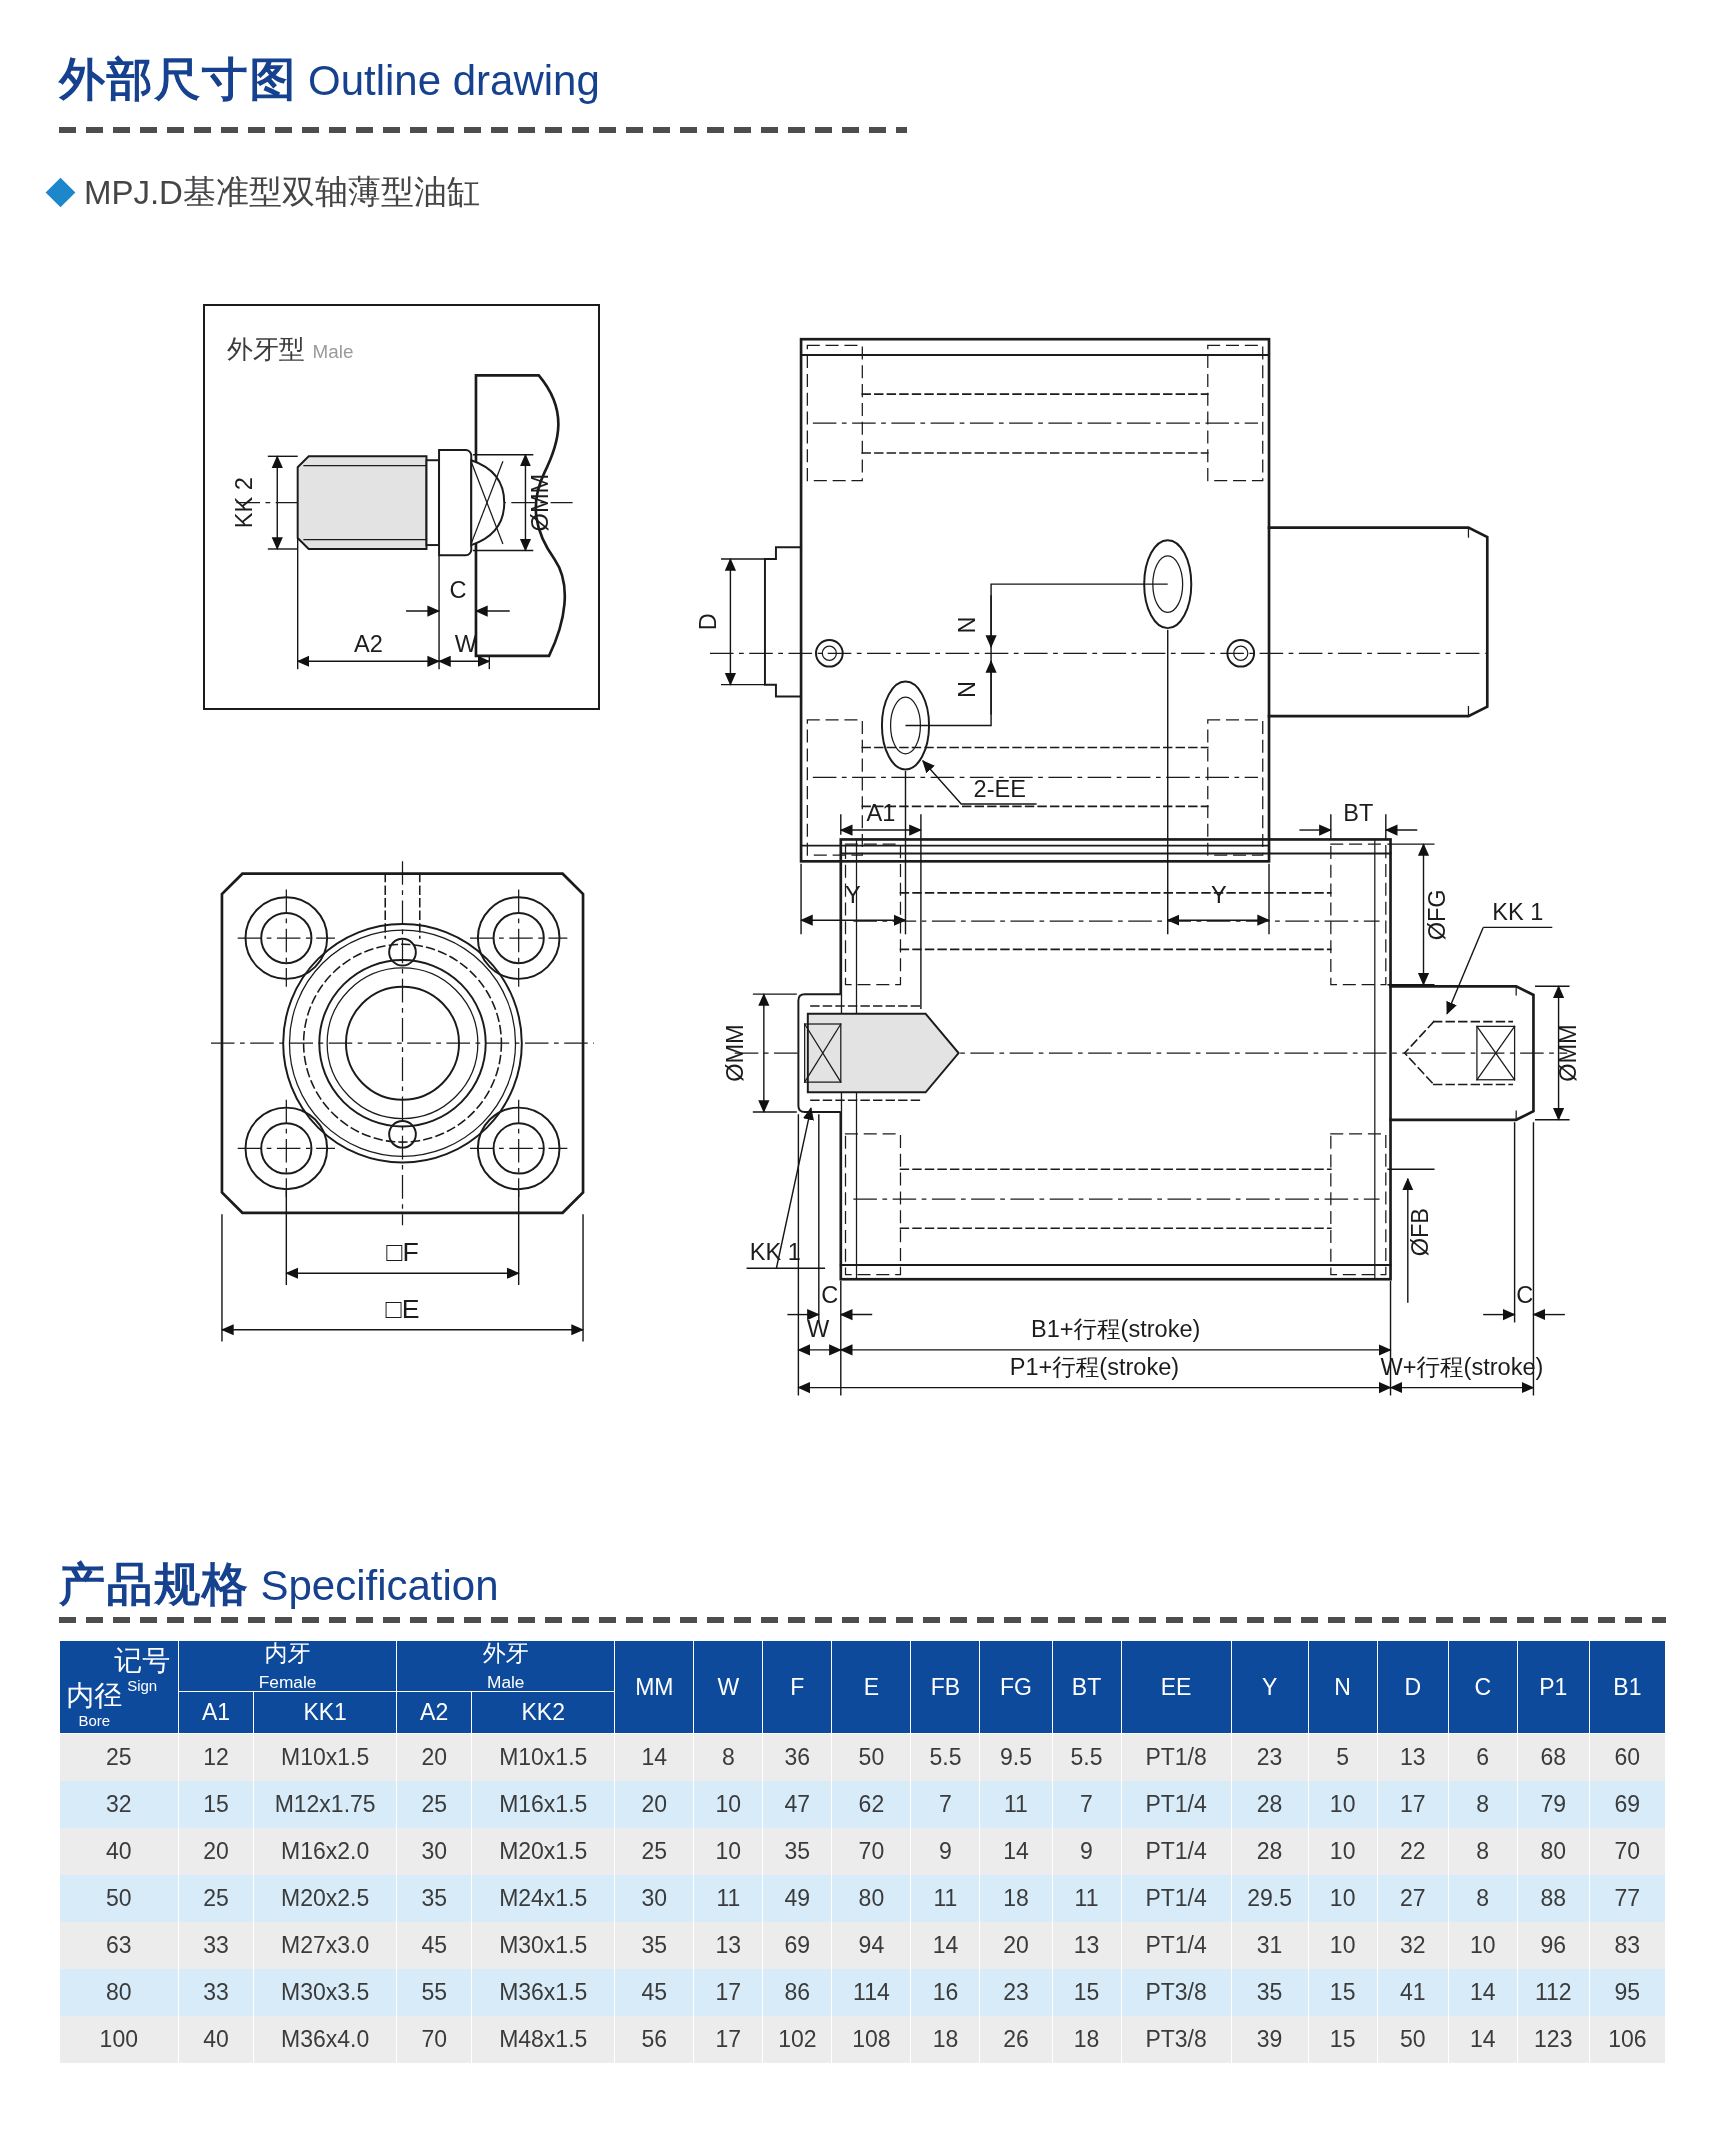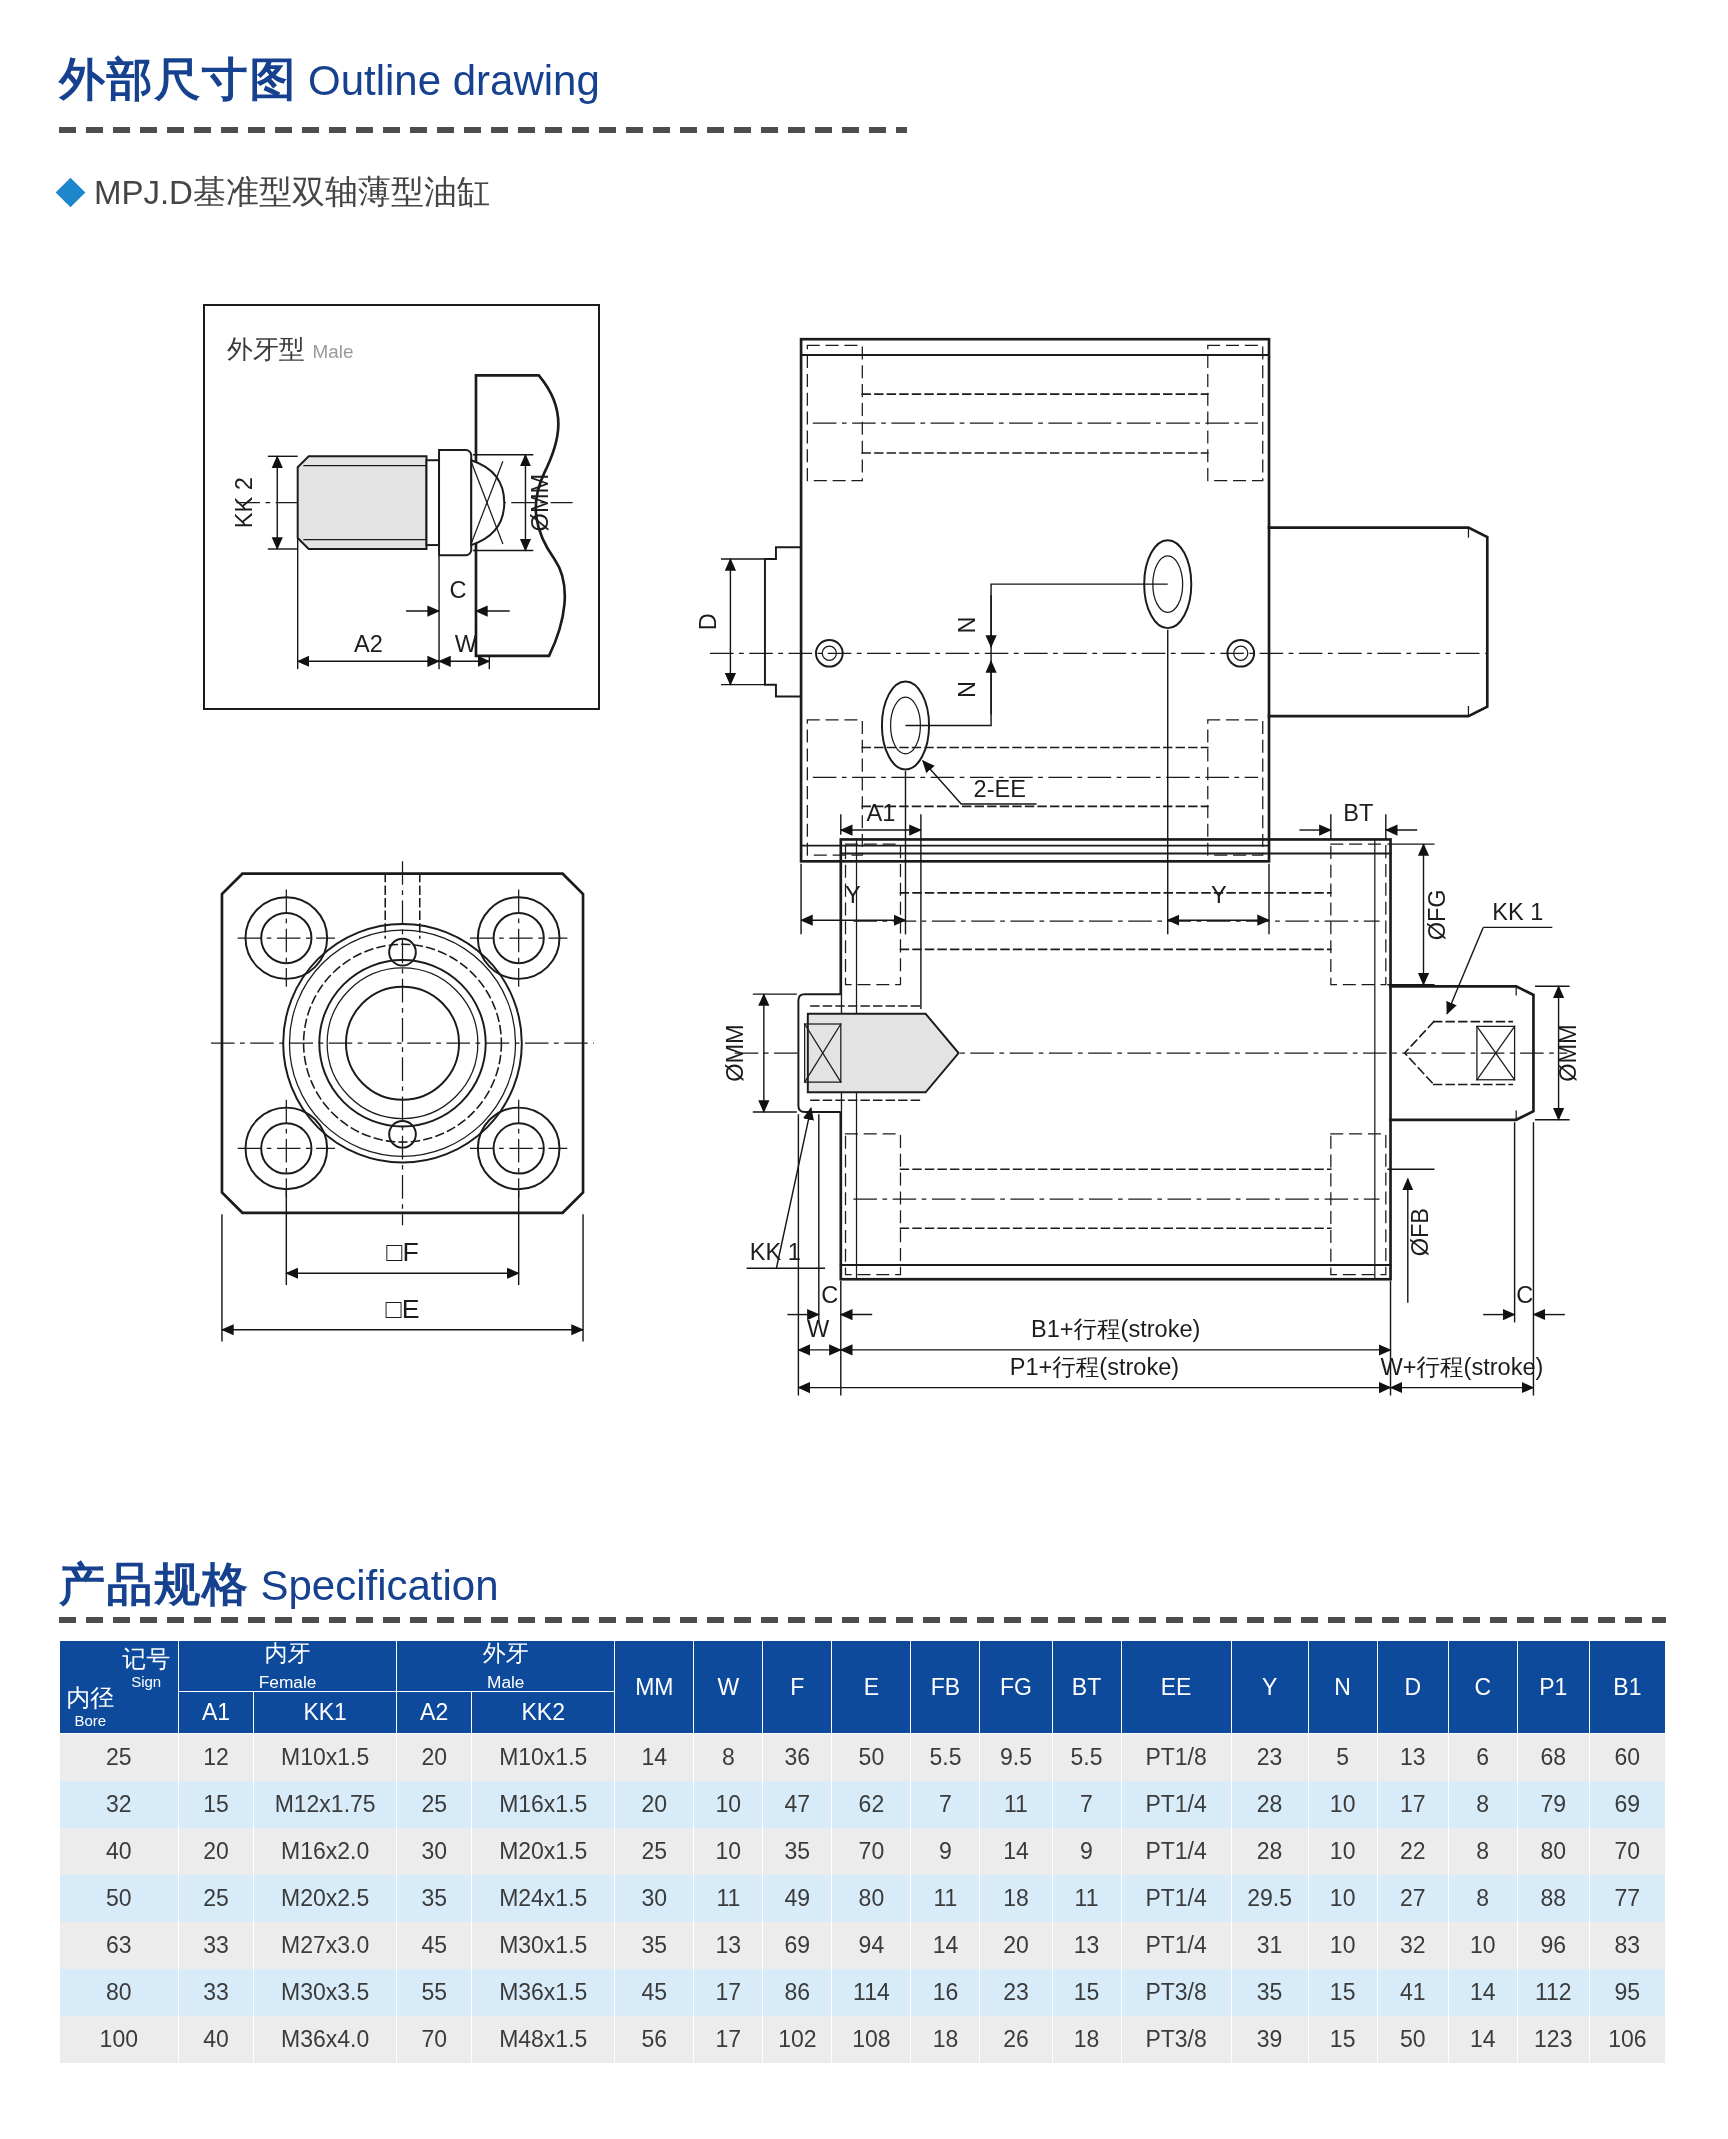--- a/index.html
+++ b/index.html
@@ -4,21 +4,21 @@
 <style>
   html,body{margin:0;padding:0;background:#fff;}
   body{width:1728px;height:2140px;position:relative;font-family:"Liberation Sans",sans-serif;overflow:hidden;color:#3b3b3b;}
   .abs{position:absolute;}
   
   .sec-title{position:absolute;left:59px;white-space:nowrap;}
   .sec-title .zh{font-weight:bold;font-size:46px;color:#16418f;letter-spacing:1.6px;}
   .sec-title .en{font-weight:normal;font-size:42px;color:#16418f;margin-left:11px;}
   .dashline{position:absolute;height:6.3px;background:repeating-linear-gradient(90deg,#4d4d4d 0 17.3px,transparent 17.3px 27px);}
   
-  .subtitle{position:absolute;left:54px;white-space:nowrap;display:flex;align-items:center;}
+  .subtitle{position:absolute;left:44px;white-space:nowrap;display:flex;align-items:center;}
   .diamond{width:21px;height:21px;background:#1e87cc;transform:rotate(45deg);display:inline-block;margin:0 12.6px 0 6.3px;flex:0 0 auto;}
   .subtitle .zh{font-size:33px;color:#454547;}
   .subtitle .en{font-size:32px;color:#8f9093;margin-left:9.4px;}
   
   svg text{font-family:"Liberation Sans",sans-serif;}
   .ln{stroke:#1b1b1b;stroke-width:2.5;fill:none;stroke-linecap:square;}
   .thick{stroke-width:3.4;}
   .thin{stroke-width:1.6;}
   .dash{stroke-dasharray:15 9;}
   .hdash{stroke-dasharray:10 6;stroke-width:2;}
@@ -37,21 +37,21 @@
   .spec-table .h1 th{height:50px;font-size:23px;}
   .spec-table .h2 th{height:41px;font-size:23px;}
   .spec-table th .sub-en{display:block;font-size:17.3px;line-height:1;margin-top:7px;}
   .spec-table th .main-zh{display:block;font-size:23px;line-height:1.1;}
   .spec-table td{height:47px;text-align:center;font-size:23px;color:#3b3b3b;border-right:1.6px solid #fff;padding:0;}
   .row-gray td{background:#ececec;}
   .row-blue td{background:#d7ecf8;}
   .diagcell{position:relative;background-image:linear-gradient(to bottom right,rgba(0,0,0,0) calc(50% - 1.6px),#fff calc(50% - 1.6px),#fff calc(50% + 0.8px),rgba(0,0,0,0) calc(50% + 0.8px));}
   .diagcell .tr{position:absolute;top:6.3px;right:7.9px;text-align:center;line-height:1;}
   .diagcell .bl{position:absolute;bottom:4.7px;left:6.3px;text-align:center;line-height:1;}
-  .diagcell .zh{font-size:24px;display:block;}
+  .diagcell .zh{font-size:28px;display:block;}
   .diagcell .en{font-size:15px;display:block;margin-top:3px;}
 </style>
 </head>
 <body>
 
 <svg width="0" height="0" style="position:absolute">
   <defs>
     <marker id="arw" viewBox="0 0 10 10" refX="9.2" refY="5" markerWidth="9" markerHeight="9" orient="auto-start-reverse">
       <path d="M0,0.6 L10,5 L0,9.4 z" fill="#111"></path>
     </marker>

